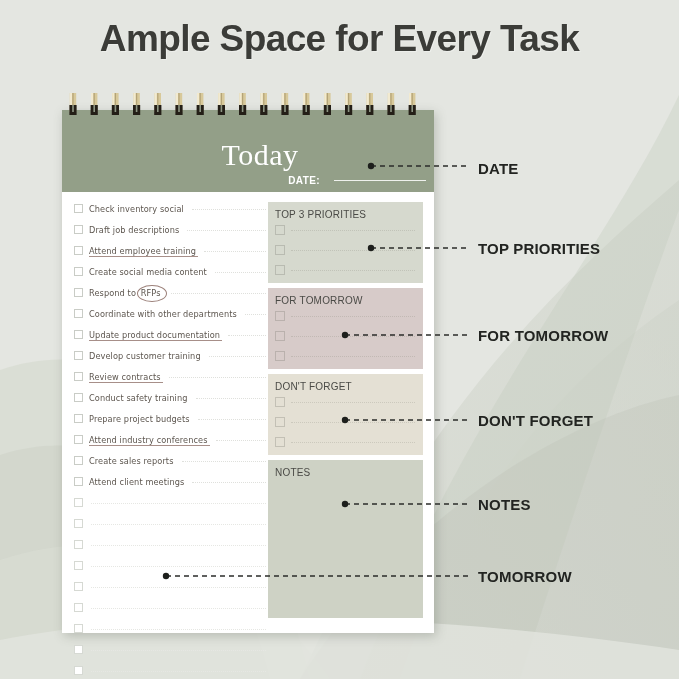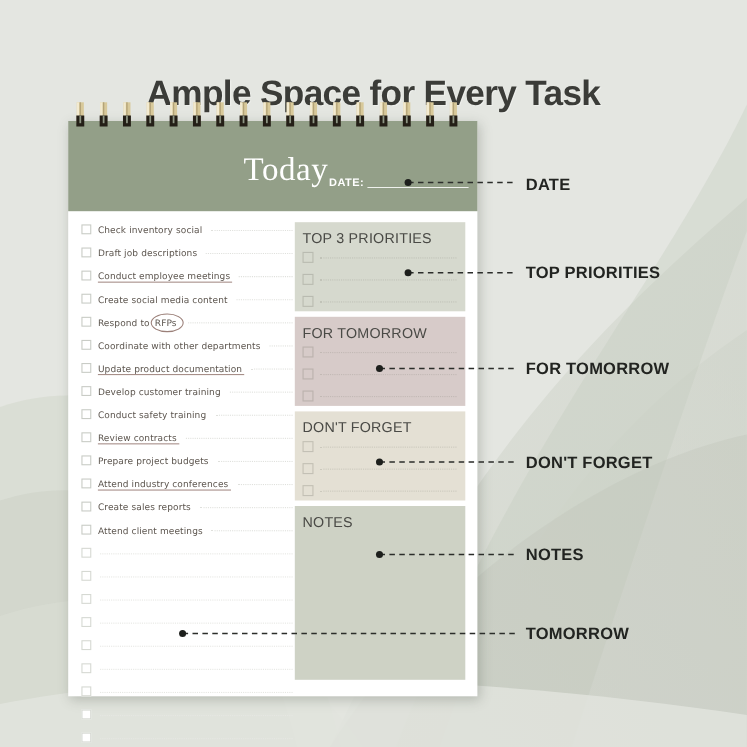--- a/index.html
+++ b/index.html
@@ -10,25 +10,24 @@
     position:relative;
   }
 
   
   #bg-waves { position:absolute; inset:0; width:679px; height:679px; z-index:0; }
 
   
   .page-title {
     position:absolute; left:0; right:0; top:18px;
     text-align:center;
-    font-size:32px; font-weight:bold; letter-spacing:-0.6px;
+    font-size:37px; font-weight:bold; letter-spacing:-0.6px;
     color:#3b3c38;
     z-index:5;
     text-shadow:1px 1px 0 rgba(255,255,255,.35);
-    margin-top:48px;
   }
 
   
   .notepad {
     position:absolute; left:62px; top:110px;
     width:372px; height:523px;
     background:#ffffff;
     z-index:3;
     box-shadow:2px 3px 10px rgba(80,85,75,.28);
   }
@@ -36,22 +35,22 @@
     position:absolute; left:0; top:0; width:100%; height:82px;
     background:#939f88;
   }
   .pad-title {
     position:absolute; left:0; right:0; top:28px;
     text-align:center;
     font-family:"Liberation Serif", serif;
     font-size:30px; color:#ffffff; letter-spacing:.5px;padding-left:24px;
   }
   .date-block {
-    position:absolute; right:8px; bottom:20px;
-    display:flex; align-items:flex-end; gap:3px;
+    position:absolute; right:8px; bottom:6px;
+    display:flex; align-items:center; gap:14px;
   }
   .date-label {
     font-size:10px; font-weight:bold; color:#ffffff; letter-spacing:.4px;
     line-height:1;
   }
   .date-rule {
     width:92px; height:0; border-bottom:1px solid rgba(255,255,255,.85);
     margin-bottom:1px;
   }
 
@@ -93,21 +92,21 @@
     flex:1 1 auto; height:0;
     border-bottom:1px dotted #dfe0dc;
     margin-left:2px; margin-bottom:-1px;
   }
   .check-row.blank .dotrule { border-bottom:1px dotted #e6e7e3; }
   .check-row.blank .cbox { border-color:#d6d9d3; }
 
   
   .panel { position:absolute; left:206px; width:155px; }
   .panel-title {
-    font-size:13px; color:#4a4a46; letter-spacing:.2px;
+    font-size:10px; color:#4a4a46; letter-spacing:.2px;
     padding:7px 0 0 7px;
   }
   .panel .pbox {
     width:10px; height:10px; border:1px solid rgba(120,120,110,.3);
     margin:7px 0 0 7px;
   }
   .panel .prow {
     display:flex; align-items:center; height:20px; padding-left:7px; gap:6px;
   }
   .panel .prow .pbox { margin:0; }
@@ -175,21 +174,21 @@
         <span class="ctext">Check inventory social</span>
         <span class="dotrule"></span>
       </div>
       <div class="check-row">
         <span class="cbox"></span>
         <span class="ctext">Draft job descriptions</span>
         <span class="dotrule"></span>
       </div>
       <div class="check-row">
         <span class="cbox"></span>
-        <span class="ctext u">Conduct employee meetings</span>
+        <span class="ctext u">Attend employee training</span>
         <span class="dotrule"></span>
       </div>
       <div class="check-row">
         <span class="cbox"></span>
         <span class="ctext">Create social media content</span>
         <span class="dotrule"></span>
       </div>
       <div class="check-row">
         <span class="cbox"></span>
         <span class="ctext">Respond to <span class="circled">RFPs</span></span>
@@ -205,26 +204,26 @@
         <span class="ctext u">Update product documentation</span>
         <span class="dotrule"></span>
       </div>
       <div class="check-row">
         <span class="cbox"></span>
         <span class="ctext">Develop customer training</span>
         <span class="dotrule"></span>
       </div>
       <div class="check-row">
         <span class="cbox"></span>
+        <span class="ctext u">Review contracts</span>
+        <span class="dotrule"></span>
+      </div>
+      <div class="check-row">
+        <span class="cbox"></span>
         <span class="ctext">Conduct safety training</span>
-        <span class="dotrule"></span>
-      </div>
-      <div class="check-row">
-        <span class="cbox"></span>
-        <span class="ctext u">Review contracts</span>
         <span class="dotrule"></span>
       </div>
       <div class="check-row">
         <span class="cbox"></span>
         <span class="ctext">Prepare project budgets</span>
         <span class="dotrule"></span>
       </div>
       <div class="check-row">
         <span class="cbox"></span>
         <span class="ctext u">Attend industry conferences</span>

